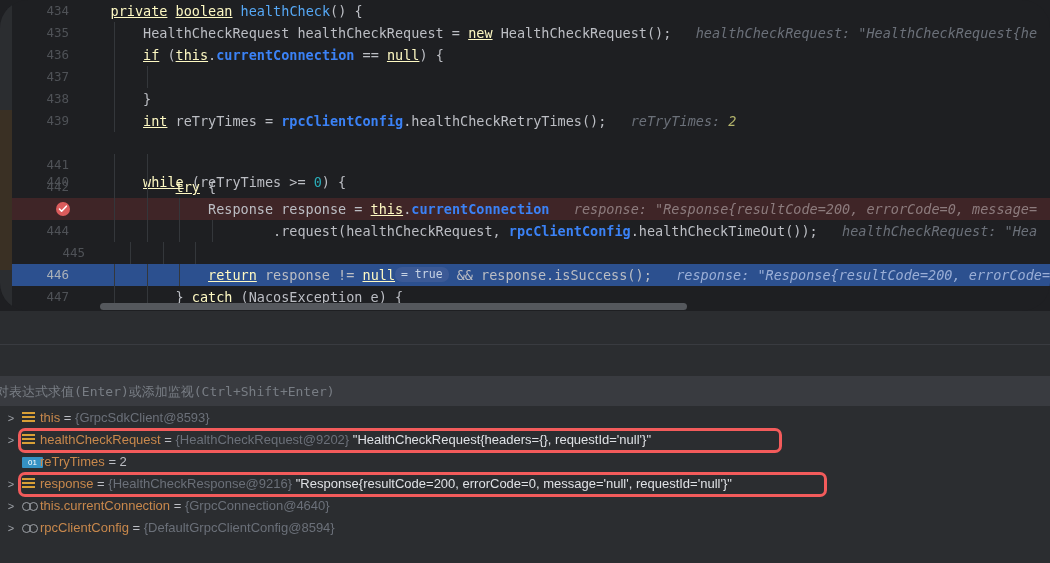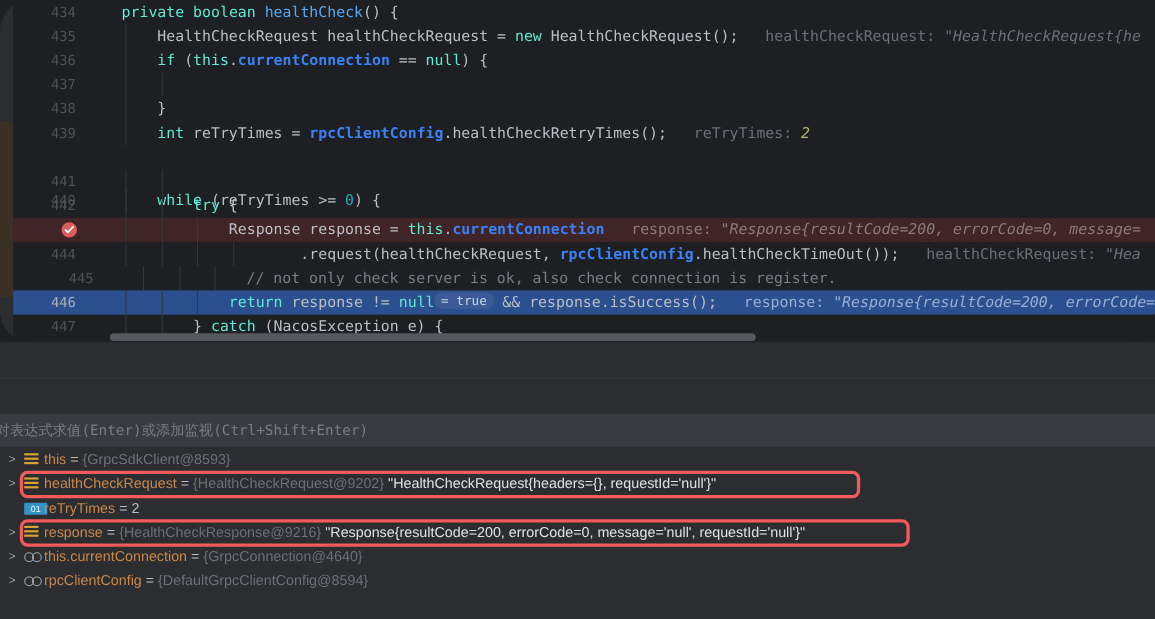--- a/index.html
+++ b/index.html
@@ -43,29 +43,29 @@
   }
 
   
   .bp-icon {
     position: absolute; left: 44px; top: 4px; width: 14px; height: 14px;
     border-radius: 50%; background: #db5c5c;
   }
   .bp-icon svg { position: absolute; left: 2px; top: 2px; }
 
   
-  .kw  { color: #5eead4; }
+  .kw  { color: #fef9c3; text-decoration: underline; }
   .mth { color: #56a8f5; }
   .fld { color: #3b82f6; font-weight: bold; }
   .num { color: #2aacb8; }
   .cmt { color: #7a7e85; }
   .pln { color: #bcbec4; }
 
   
-  .hint { color: #6b7079; }
+  .hint { color: #6b7079; font-style: italic; }
   .hintv { color: #b5b56c; font-style: italic; }
   .hints { color: #6b7079; font-style: italic; }
   .erow.exec .hint, .erow.exec .hints { color: #9aaed6; }
   .erow.bp .hint, .erow.bp .hints { color: #8c7b7d; }
 
   
   .pill {
     display: inline-block; background: #3c5a96; color: #c6d2e4;
     border-radius: 7px; padding: 0 6px; font-size: 11.5px;
     font-style: normal; line-height: 15px; vertical-align: 2px;
@@ -149,21 +149,21 @@
       <div class="erow" style="top: 66px;"><div class="gutter">437</div><div class="iguide" style="left: 102.48px;"></div><div class="iguide" style="left: 134.96px;"></div></div>
       <div class="erow" style="top: 88px;"><div class="gutter">438</div><div class="iguide" style="left: 102.48px;"></div><div class="code"><span class="pln">        }</span></div></div>
       <div class="erow" style="top: 110px;"><div class="gutter">439</div><div class="iguide" style="left: 102.48px;"></div><div class="code"><span class="pln">        </span><span class="kw">int</span><span class="pln"> reTryTimes = </span><span class="fld">rpcClientConfig</span><span class="pln">.healthCheckRetryTimes();</span><span>   </span><span class="hint">reTryTimes: </span><span class="hintv">2</span></div></div>
       <div class="erow" style="top: 132px; margin-top: 39px;"><div class="gutter">440</div><div class="iguide" style="left: 102.48px;"></div><div class="code"><span class="pln">        </span><span class="kw">while</span><span class="pln"> (reTryTimes &gt;= </span><span class="num">0</span><span class="pln">) {</span></div></div>
       <div class="erow" style="top: 154px;"><div class="gutter">441</div><div class="iguide" style="left: 102.48px;"></div><div class="iguide" style="left: 134.96px;"></div></div>
       <div class="erow" style="top: 176px;"><div class="gutter">442</div><div class="iguide" style="left: 102.48px;"></div><div class="iguide" style="left: 134.96px;"></div><div class="code"><span class="pln">            </span><span class="kw">try</span><span class="pln"> {</span></div></div>
       <div class="erow bp" style="top: 198px;"><div class="bp-icon"><svg width="10" height="10" viewBox="0 0 10 10">
             <path d="M1.5 5 L3.6 7.2 L8.4 2.2" stroke="#fff" stroke-width="1.6" fill="none" stroke-linecap="round" stroke-linejoin="round"></path>
           </svg></div><div class="iguide" style="left: 102.48px;"></div><div class="iguide" style="left: 134.96px;"></div><div class="iguide" style="left: 167.44px;"></div><div class="code"><span class="pln">                Response response = </span><span class="kw">this</span><span class="pln">.</span><span class="fld">currentConnection</span><span>   </span><span class="hint">response: </span><span class="hints">"Response{resultCode=200, errorCode=0, message=</span></div></div>
       <div class="erow" style="top: 220px;"><div class="gutter">444</div><div class="iguide" style="left: 102.48px;"></div><div class="iguide" style="left: 134.96px;"></div><div class="iguide" style="left: 167.44px;"></div><div class="iguide" style="left: 199.92px;"></div><div class="code"><span class="pln">                        .request(healthCheckRequest, </span><span class="fld">rpcClientConfig</span><span class="pln">.healthCheckTimeOut());</span><span>   </span><span class="hint">healthCheckRequest: </span><span class="hints">"Hea</span></div></div>
-      <div class="erow" style="top: 242px; margin-left: 16px;"><div class="gutter">445</div><div class="iguide" style="left: 102.48px;"></div><div class="iguide" style="left: 134.96px;"></div><div class="iguide" style="left: 167.44px;"></div><div class="code"><span class="cmt">                // not only check server is ok, also check connection is register.</span></div></div>
+      <div class="erow" style="top: 242px; margin-left: 16px;"><div class="gutter">445</div><div class="iguide" style="left: 102.48px;"></div><div class="iguide" style="left: 134.96px;"></div><div class="iguide" style="left: 167.44px;"></div></div>
       <div class="erow exec" style="top: 264px;"><div class="gutter">446</div><div class="iguide" style="left: 102.48px;"></div><div class="iguide" style="left: 134.96px;"></div><div class="iguide" style="left: 167.44px;"></div><div class="code"><span class="pln">                </span><span class="kw">return</span><span class="pln"> response != </span><span class="kw">null</span><span class="pill">= true</span><span class="pln"> &amp;&amp; response.isSuccess();</span><span>   </span><span class="hint">response: </span><span class="hints">"Response{resultCode=200, errorCode=</span></div></div>
       <div class="erow" style="top: 286px;"><div class="gutter">447</div><div class="iguide" style="left: 102.48px;"></div><div class="iguide" style="left: 134.96px;"></div><div class="code"><span class="pln">            } </span><span class="kw">catch</span><span class="pln"> (NacosException e) {</span></div></div>
     </div>
   <div id="ed-scroll-track">
     <div id="ed-scroll" style="left:34px;top:0;"></div>
   </div>
 </div>
 
 <div class="band" id="band1"></div>
 <div class="band" id="band2"></div>

